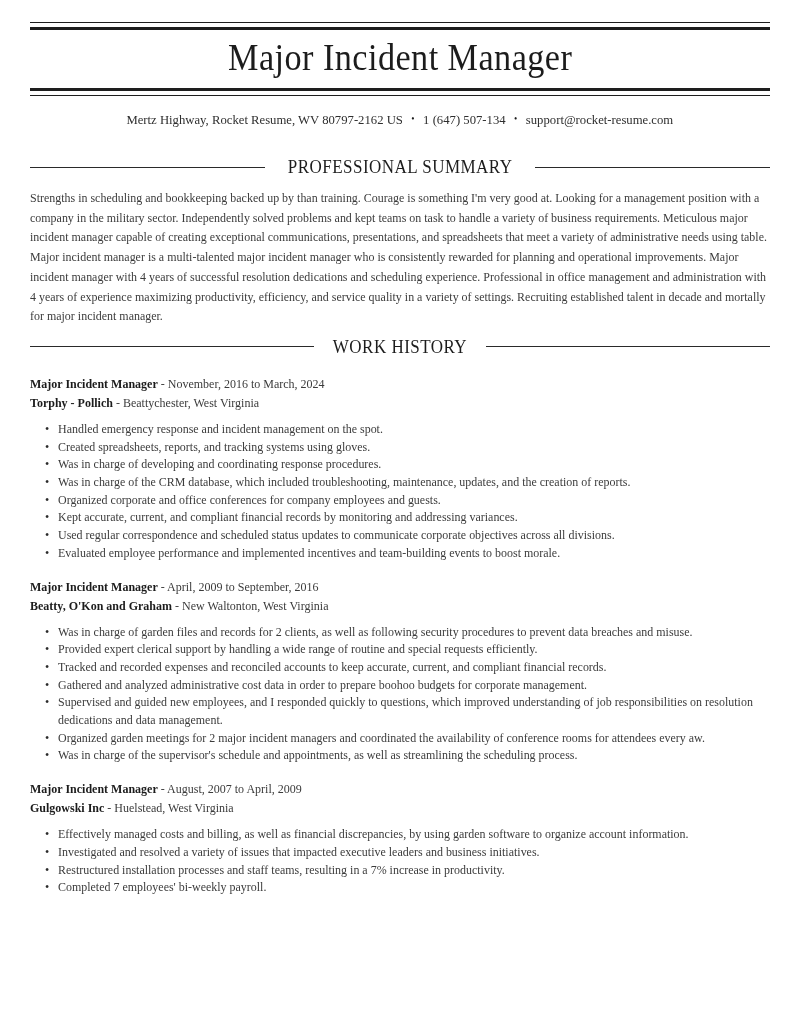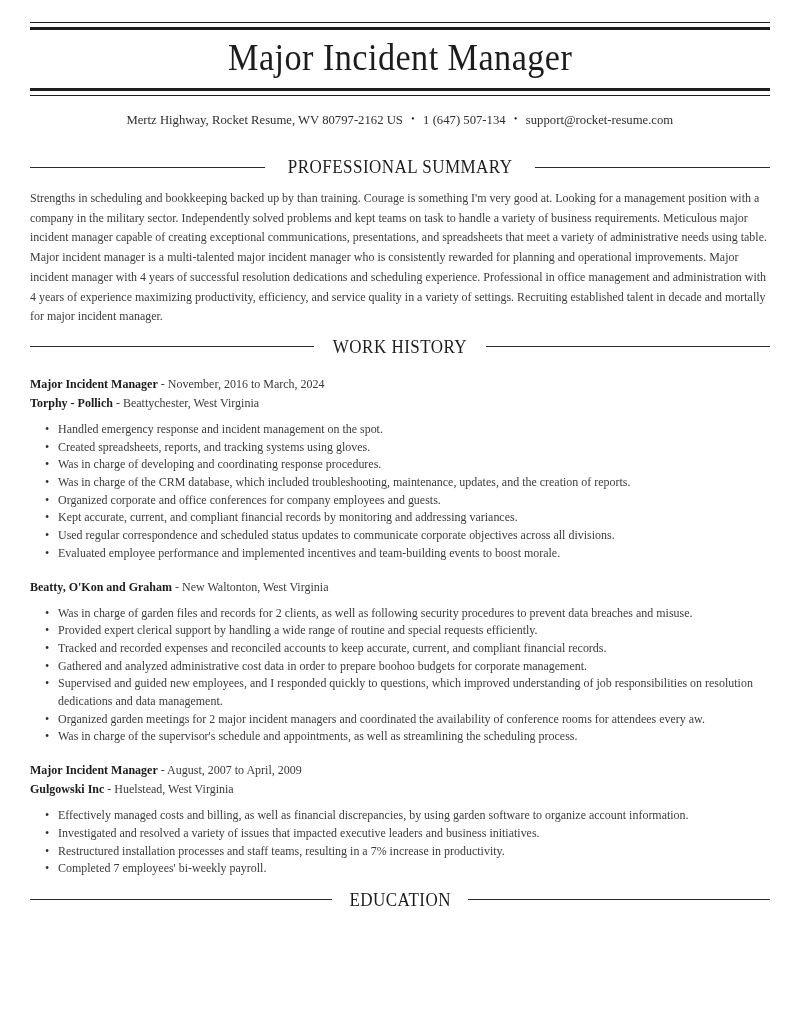--- a/index.html
+++ b/index.html
@@ -91,20 +91,21 @@
       <li class="condense">Was in charge of developing and coordinating response procedures.</li>
       <li class="condense">Was in charge of the CRM database, which included troubleshooting, maintenance, updates, and the creation of reports.</li>
       <li class="condense">Organized corporate and office conferences for company employees and guests.</li>
       <li class="condense">Kept accurate, current, and compliant financial records by monitoring and addressing variances.</li>
       <li class="condense">Used regular correspondence and scheduled status updates to communicate corporate objectives across all divisions.</li>
       <li class="condense">Evaluated employee performance and implemented incentives and team-building events to boost morale.</li>
     </ul>
   </div>
 
   <div class="job">
+    <div class="job-line"><b>Major Incident Manager</b><span> - April, 2009 to September, 2016</span></div>
     <div class="job-line"><b>Beatty, O'Kon and Graham</b><span> - New Waltonton, West Virginia</span></div>
     <ul class="bullets">
       <li class="condense">Was in charge of garden files and records for 2 clients, as well as following security procedures to prevent data breaches and misuse.</li>
       <li class="condense">Provided expert clerical support by handling a wide range of routine and special requests efficiently.</li>
       <li class="condense">Tracked and recorded expenses and reconciled accounts to keep accurate, current, and compliant financial records.</li>
       <li class="condense">Gathered and analyzed administrative cost data in order to prepare boohoo budgets for corporate management.</li>
       <li class="condense">Supervised and guided new employees, and I responded quickly to questions, which improved understanding of job responsibilities on resolution dedications and data management.</li>
       <li class="condense">Organized garden meetings for 2 major incident managers and coordinated the availability of conference rooms for attendees every aw.</li>
       <li class="condense">Was in charge of the supervisor's schedule and appointments, as well as streamlining the scheduling process.</li>
     </ul>

